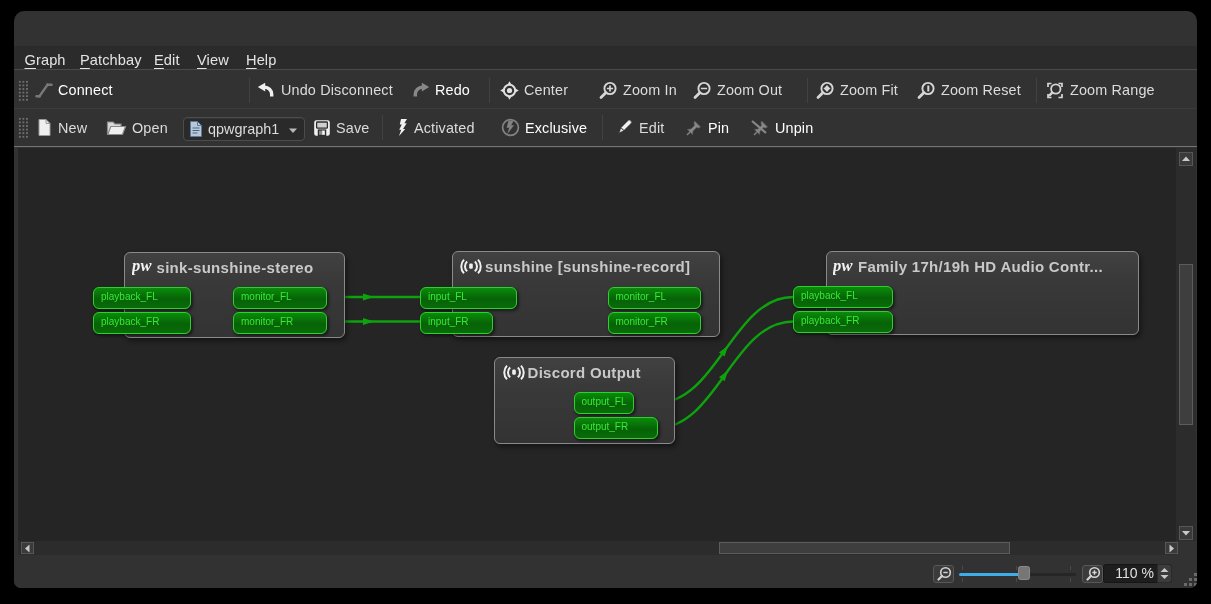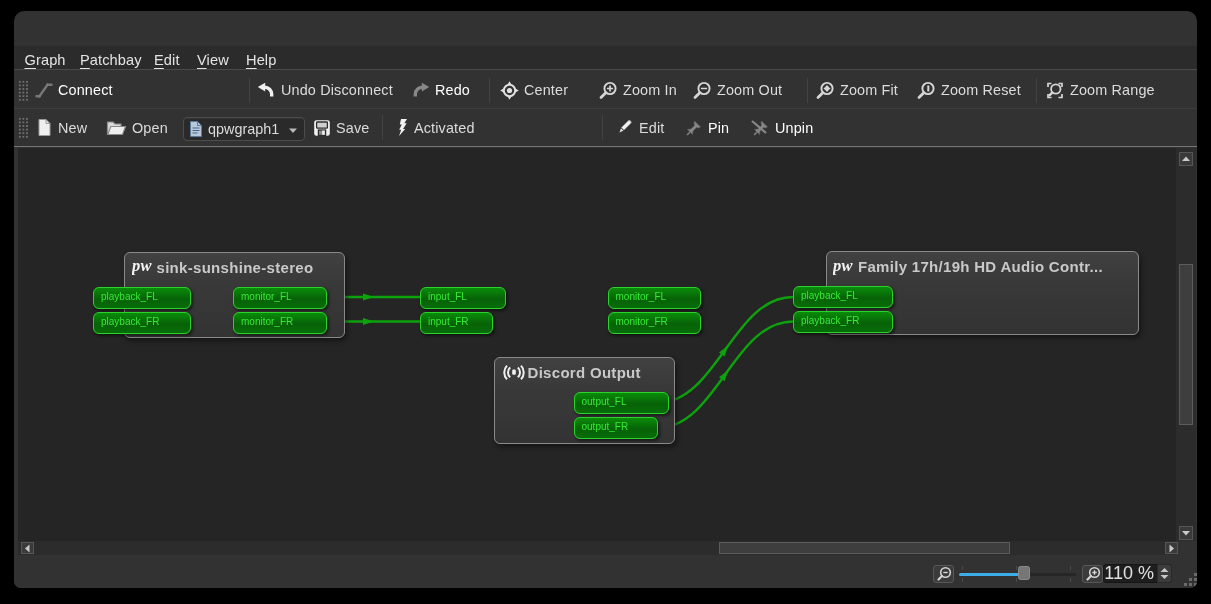--- a/index.html
+++ b/index.html
@@ -57,21 +57,21 @@
 .port { position:absolute; height:22px; background:linear-gradient(180deg,#0a8c0a,#076207 55%,#086c08);
   border:1.5px solid #2bd22b; border-radius:6px; color:#36ea36; font-size:10px;
   line-height:18.5px; padding-left:7px; box-shadow:1.5px 2px 3px rgba(0,0,0,0.5); }
 
 #statusbar { position:absolute; left:0; top:545px; width:100%; height:32px; background:#323232; }
 .zoombtn { position:absolute; top:9px; width:21px; height:17.5px; background:#3b3b3b;
   border:1px solid #585858; border-radius:3px; }
 .zoombtn svg { position:absolute; left:1px; top:0px; }
 #spin { position:absolute; left:1089px; top:8px; width:69px; height:19px;
   background:#1e1e1e; border:1px solid #151515; border-radius:3px; color:#e0e0e0;
-  font-size:18px; line-height:17px; }
+  font-size:14px; line-height:17px; }
 </style>
 </head>
 <body>
 <div id="win">
 
 
   <div id="menubar">
     <div class="menuitem" style="left:10.5px;"><u>G</u>raph</div>
     <div class="menuitem" style="left:66px;"><u>P</u>atchbay</div>
     <div class="menuitem" style="left:140px;"><u>E</u>dit</div>
@@ -178,20 +178,26 @@
           <rect x="5.4" y="11" width="7.2" height="5.4" fill="#8a8a8a" stroke="#2e2e2e" stroke-width="1.3"></rect>
           <rect x="9.2" y="11.6" width="2.5" height="4.2" fill="#f2f2f2"></rect>
         </svg>
       Save</div>
     <div class="tsep" style="left:368px;"></div>
     <div class="tbtn" style="left:382px;">
       <svg width="13" height="19" viewBox="0 0 13 19">
           <path d="M5,1 L11,1 L8.3,5.3 L10.7,5.3 L7,11 L9.2,11 L3,18 L5.2,11.8 L3.2,11.8 L5.8,6.6 L3.8,6.6 Z" fill="#f2f2f2"></path>
         </svg>
       Activated</div>
+    <div class="tbtn dis" style="left:487px;">
+      <svg width="19" height="19" viewBox="0 0 19 19">
+          <circle cx="9.5" cy="9.5" r="7.9" fill="none" stroke="#cccccc" stroke-width="1.7"></circle>
+          <path d="M7.5,2.8 L12.5,2.8 L10.2,7.2 L13,7.2 L6.2,16.2 L8.2,9.7 L5.6,9.7 Z" fill="#cccccc"></path>
+        </svg>
+      Exclusive</div>
     <div class="tsep" style="left:588px;"></div>
     <div class="tbtn" style="left:601px;">
       <svg width="19" height="19" viewBox="0 0 19 19">
           <path d="M6.5,9.5 L13,3 a1.8,1.8 0 0 1 2.6,2.6 L9,12 Z" fill="#f0f0f0" stroke="#9a9a9a" stroke-width="0.8"></path>
           <path d="M6,10.2 L8.5,12.7 L4.5,14.2 Z" fill="#e0e0e0"></path>
           <path d="M4.3,13.3 L3.4,15.6 L5.8,14.8 Z" fill="#555"></path>
         </svg>
       Edit</div>
     <div class="tbtn dis" style="left:671px;">
       <svg width="18" height="18" viewBox="0 0 18 18">
@@ -228,33 +234,40 @@
       <div class="node" style="left:82px;top:103.5px;width:221px;height:86px;">
         <div class="ntitle"><svg width="23" height="16" viewBox="0 0 23 16">
               <text x="0" y="12" font-family="Liberation Serif" font-style="italic" font-size="16.5" fill="#f4f4f4">pw</text>
             </svg>sink-sunshine-stereo</div>
       </div>
       <div class="port" style="left:75px;top:139px;width:98px;">playback_FL</div>
       <div class="port" style="left:75px;top:163.5px;width:98px;">playback_FR</div>
       <div class="port" style="left:215px;top:139px;width:94px;">monitor_FL</div>
       <div class="port" style="left:215px;top:163.5px;width:94px;">monitor_FR</div>
 
-      <div class="port" style="left:402px;top:138.5px;width:86px;">input_FL</div>
+      <div class="node" style="left:409.5px;top:103px;width:268px;height:85.5px;">
+        <div class="ntitle"><svg width="24" height="17" viewBox="0 0 24 17">
+              <rect x="10.2" y="5.6" width="3.6" height="5.2" rx="1.2" fill="#f0f0f0"></rect>
+              <path d="M8.2,3.6 a6.3,6.3 0 0 0 0,9.6 M5,1.6 a9.8,9.8 0 0 0 0,13.6" stroke="#f0f0f0" stroke-width="2" fill="none"></path>
+              <path d="M15.8,3.6 a6.3,6.3 0 0 1 0,9.6 M19,1.6 a9.8,9.8 0 0 1 0,13.6" stroke="#f0f0f0" stroke-width="2" fill="none"></path>
+            </svg>sunshine [sunshine-record]</div>
+      </div>
+      <div class="port" style="left:402px;top:138.5px;width:97px;">input_FL</div>
       <div class="port" style="left:402px;top:163.5px;width:73px;">input_FR</div>
       <div class="port" style="left:589.5px;top:138.5px;width:93px;">monitor_FL</div>
       <div class="port" style="left:589.5px;top:163.5px;width:93px;">monitor_FR</div>
 
       <div class="node" style="left:452px;top:208.5px;width:181px;height:87px;">
         <div class="ntitle"><svg width="24" height="17" viewBox="0 0 24 17">
               <rect x="10.2" y="5.6" width="3.6" height="5.2" rx="1.2" fill="#f0f0f0"></rect>
               <path d="M8.2,3.6 a6.3,6.3 0 0 0 0,9.6 M5,1.6 a9.8,9.8 0 0 0 0,13.6" stroke="#f0f0f0" stroke-width="2" fill="none"></path>
               <path d="M15.8,3.6 a6.3,6.3 0 0 1 0,9.6 M19,1.6 a9.8,9.8 0 0 1 0,13.6" stroke="#f0f0f0" stroke-width="2" fill="none"></path>
             </svg>Discord Output</div>
       </div>
-      <div class="port" style="left:555.5px;top:243.5px;width:95px;">output_FL</div>
+      <div class="port" style="left:555.5px;top:243.5px;width:60px;">output_FL</div>
       <div class="port" style="left:555.5px;top:268.5px;width:84px;">output_FR</div>
 
       <div class="node" style="left:783.5px;top:103px;width:313.5px;height:84px;">
         <div class="ntitle"><svg width="23" height="16" viewBox="0 0 23 16">
               <text x="0" y="12" font-family="Liberation Serif" font-style="italic" font-size="16.5" fill="#f4f4f4">pw</text>
             </svg>Family 17h/19h HD Audio Contr...</div>
       </div>
       <div class="port" style="left:775px;top:137.5px;width:100px;">playback_FL</div>
       <div class="port" style="left:775px;top:162.5px;width:100px;">playback_FR</div>
     </div>

